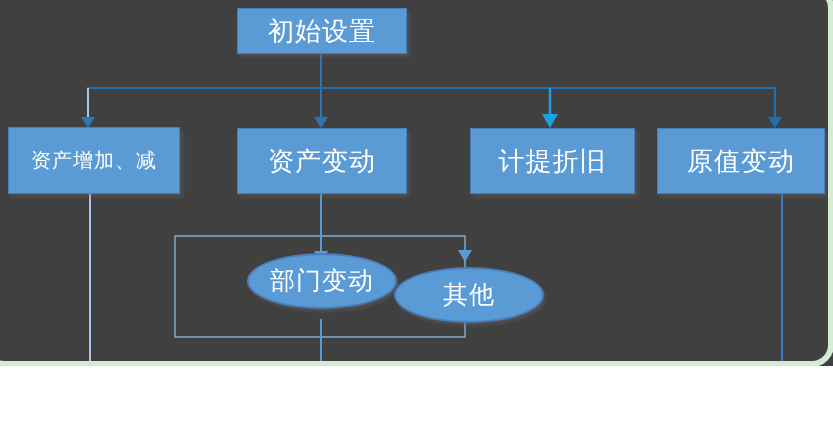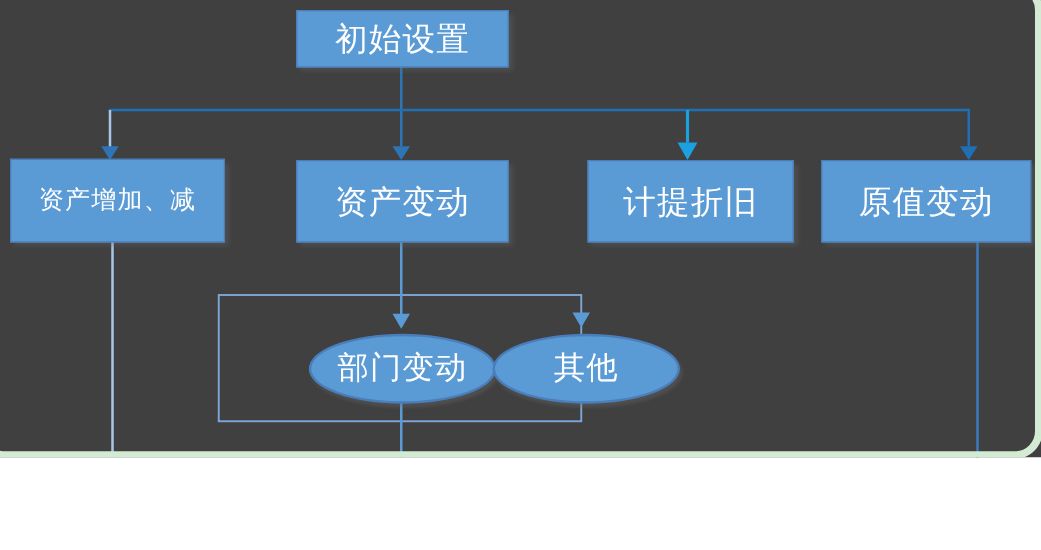--- a/index.html
+++ b/index.html
@@ -85,21 +85,21 @@
 
   <div class="node box" style="left:237px;top:128px;width:168px;height:64px;">
     <span>资产变动</span>
   </div>
 
   <div class="node box" style="left:657px;top:128px;width:166px;height:64px;">
     <span>原值变动</span>
   </div>
 
 
-  <div class="node ellipse" style="left:247px;top:267px;width:146px;height:52px;font-family:Liberation Serif, serif;">
+  <div class="node ellipse" style="left:247px;top:253px;width:146px;height:52px;font-family:Liberation Serif, serif;">
     <span>部门变动</span>
   </div>
 
   <div class="node ellipse" style="left:394px;top:267px;width:146px;height:52px;">
     <span>其他</span>
   </div>
 
 
   <div class="page-border"></div>
 </div>

